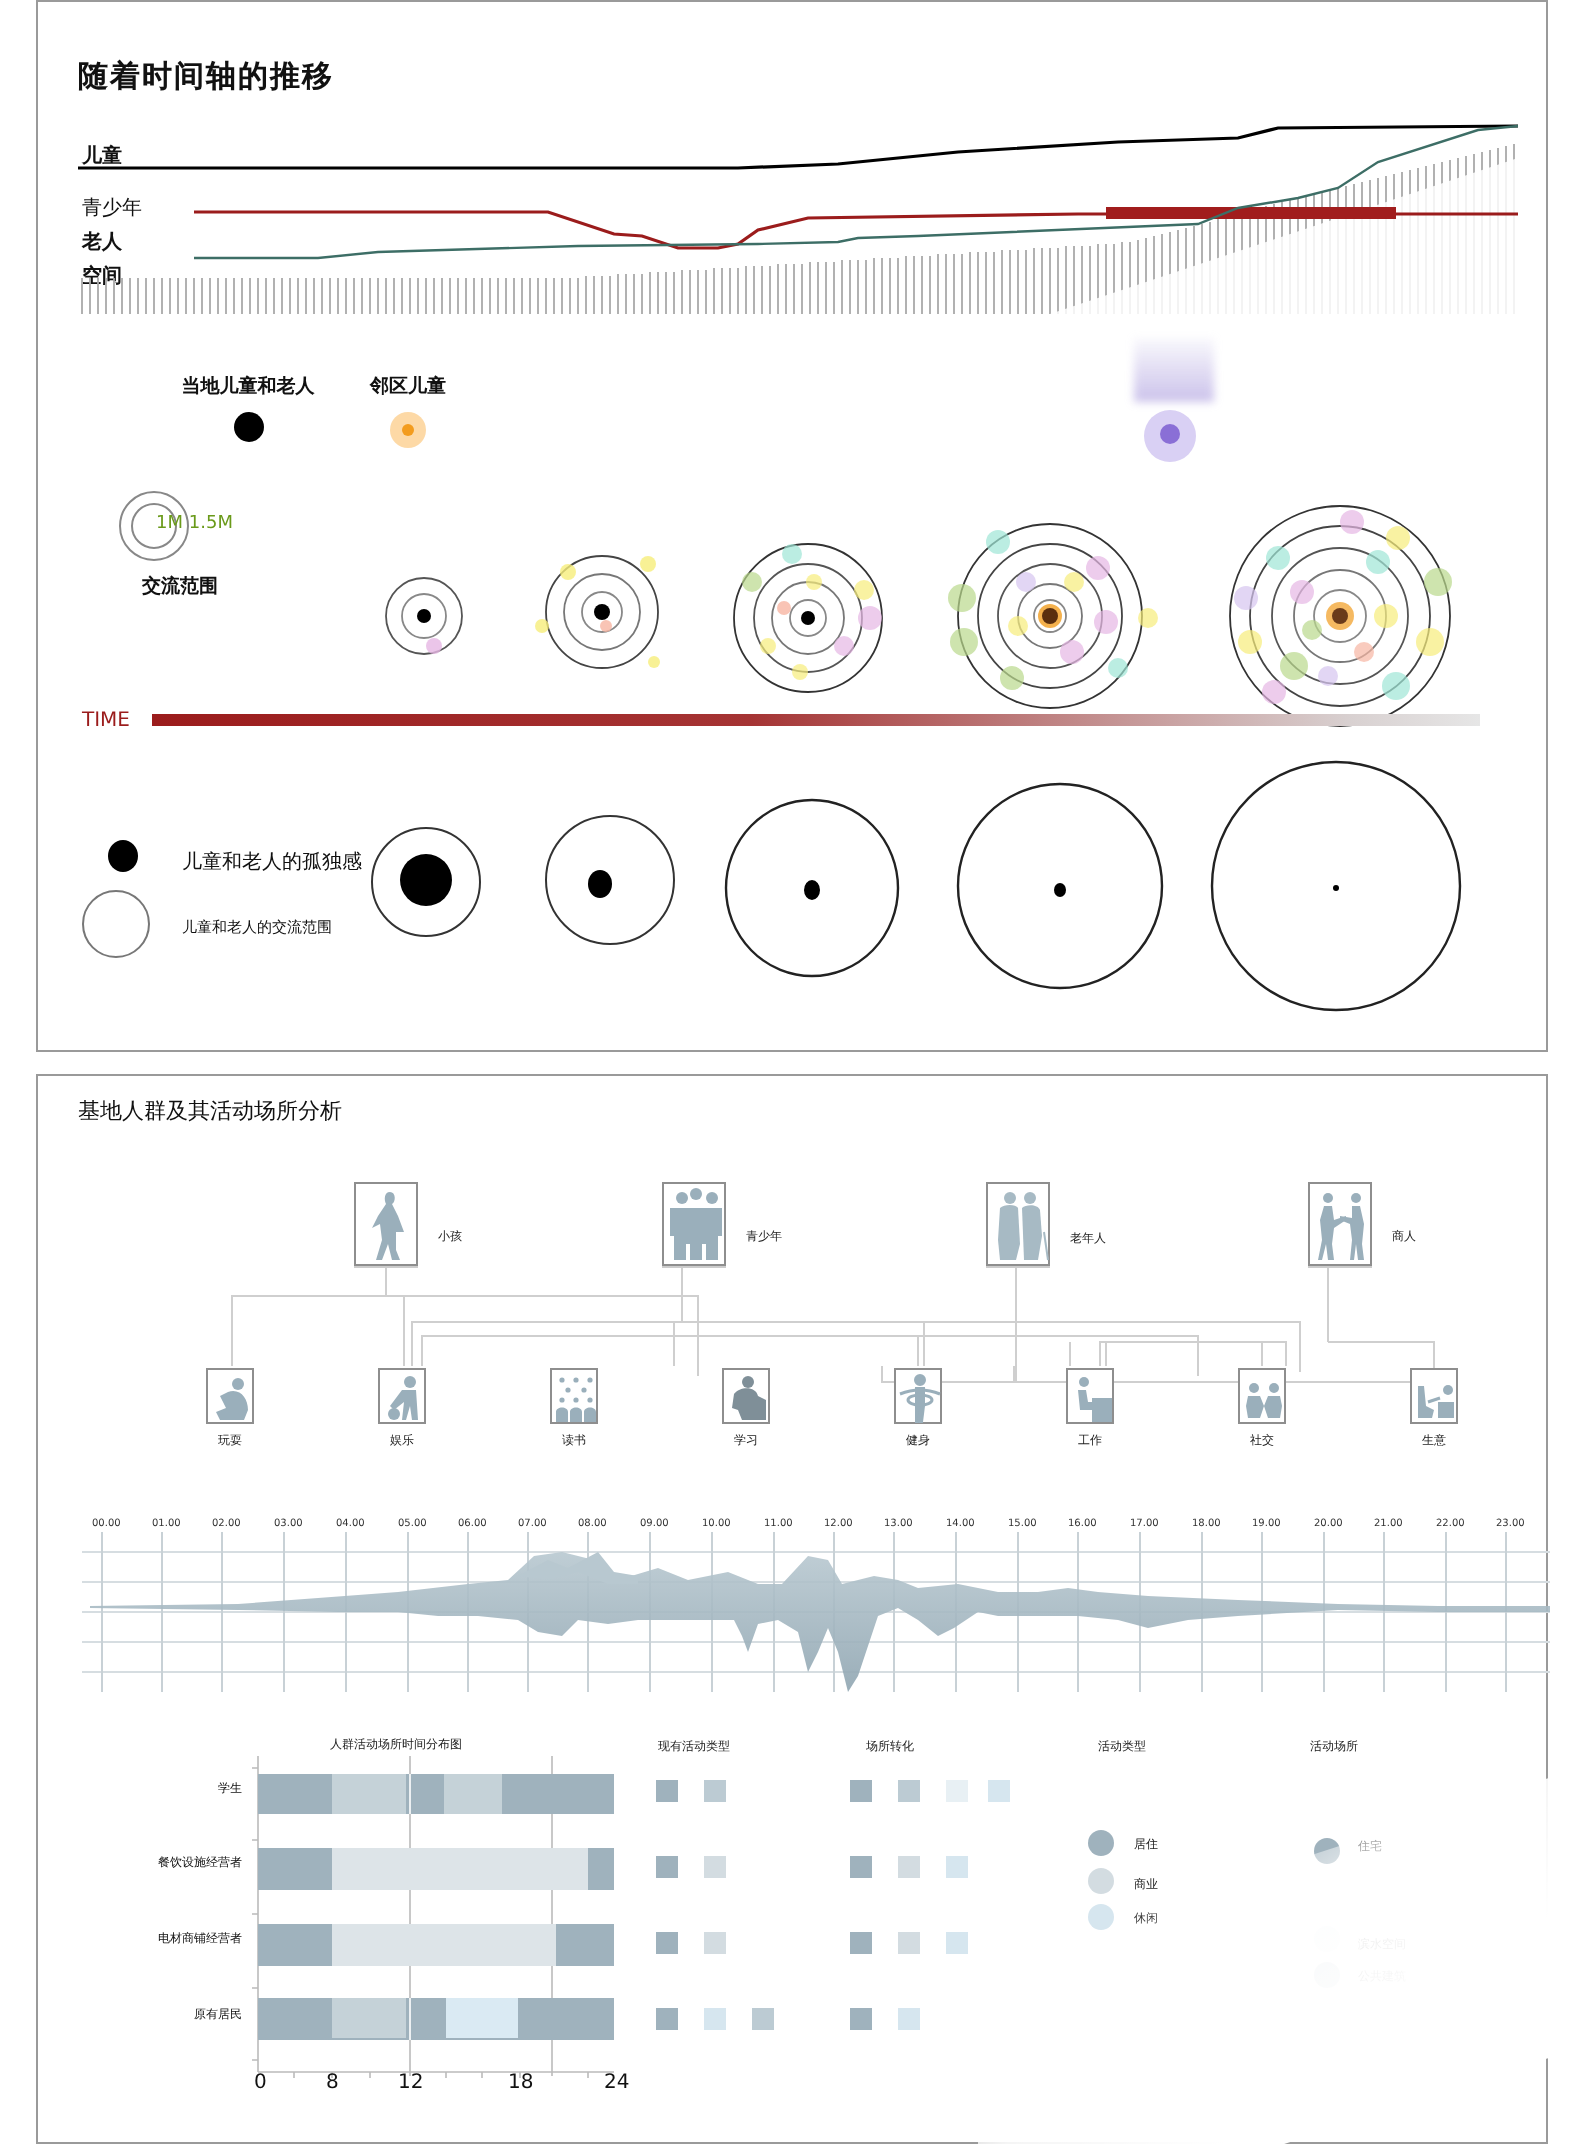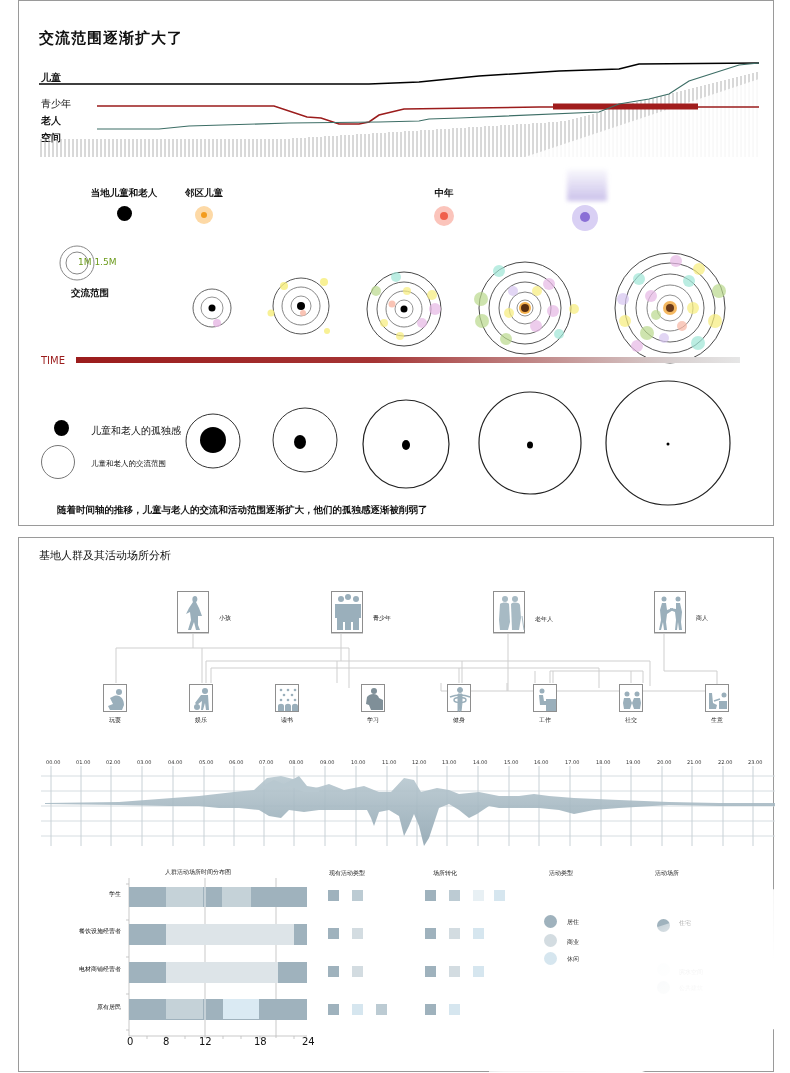--- a/index.html
+++ b/index.html
@@ -24,21 +24,21 @@
   .act-label { position: absolute; font-size: 6px; color: #222; text-align: center; width: 40px; }
   .hour { position: absolute; font-size: 5px; color: #333; }
   .sq { position: absolute; width: 11px; height: 11px; }
   .hexdot { position: absolute; width: 13px; height: 13px; border-radius: 50%; }
   .col-head { position: absolute; font-size: 6px; color: #222; }
 </style>
 </head>
 <body>
 
 <div id="panel1" class="panel">
-  <div class="abs title1">交流范围逐渐扩大了</div>
+  <div class="abs title1">随着时间轴的推移</div>
 
   <div class="abs lbl" style="left:22px;top:70px">儿童</div>
   <div class="abs lbl" style="left:22px;top:96px;font-weight:normal">青少年</div>
   <div class="abs lbl" style="left:22px;top:113px">老人</div>
   <div class="abs lbl" style="left:22px;top:130px">空间</div>
 
   <svg width="720" height="110" style="left:20px;top:58px">
     <defs>
       <linearGradient id="fadeR" x1="0" x2="1" y1="0" y2="0">
         <stop offset="0" stop-color="#bbb"></stop>
@@ -63,26 +63,20 @@
 
 
   <div class="legend-item" style="left:60px;top:186px">
     <div>当地儿童和老人</div>
     <div class="dot" style="width:15px;height:15px;background:#000"></div>
   </div>
   <div class="legend-item" style="left:140px;top:186px">
     <div>邻区儿童</div>
     <div class="dot" style="width:18px;height:18px;background:#fdd9a6">
         <div class="core" style="width:6px;height:6px;background:#f39c1e"></div>
-      </div>
-  </div>
-  <div class="legend-item" style="left:380px;top:186px">
-    <div>中年</div>
-    <div class="dot" style="width:20px;height:20px;background:#fbc4bb">
-        <div class="core" style="width:8px;height:8px;background:#f0604c"></div>
       </div>
   </div>
   <div class="abs" style="left:548px;top:168px;width:40px;height:32px;background:linear-gradient(180deg,rgba(200,195,230,0.1),rgba(140,120,210,0.45));filter:blur(2px)"></div>
   <div class="abs" style="left:553px;top:204px;width:26px;height:26px;border-radius:50%;background:#d9d0f4">
     <div style="position:absolute;left:8px;top:7px;width:10px;height:10px;border-radius:50%;background:#8a6fd6"></div>
   </div>
 
   <svg width="50" height="40" style="left:38px;top:244px">
     <circle cx="20" cy="18" r="17" fill="none" stroke="#888" stroke-width="1"></circle>
     <circle cx="20" cy="18" r="11" fill="none" stroke="#888" stroke-width="1"></circle>
@@ -191,21 +185,20 @@
     <ellipse cx="266" cy="59" rx="32" ry="32" fill="none" stroke="#333" stroke-width="1"></ellipse>
     <ellipse cx="261" cy="61" rx="6" ry="7" fill="#000"></ellipse>
     <ellipse cx="367" cy="63" rx="43" ry="44" fill="none" stroke="#222" stroke-width="1.2"></ellipse>
     <ellipse cx="367" cy="64" rx="4" ry="5" fill="#000"></ellipse>
     <ellipse cx="491" cy="62" rx="51" ry="51" fill="none" stroke="#222" stroke-width="1.2"></ellipse>
     <ellipse cx="491" cy="64" rx="3" ry="3.5" fill="#000"></ellipse>
     <ellipse cx="629" cy="62" rx="62" ry="62" fill="none" stroke="#222" stroke-width="1.2"></ellipse>
     <circle cx="629" cy="63" r="1.5" fill="#000"></circle>
   </svg>
 
-  <div class="abs caption" style="left:38px;top:503px">随着时间轴的推移，儿童与老人的交流和活动范围逐渐扩大，他们的孤独感逐渐被削弱了</div>
 </div>
 
 <div id="panel2" class="panel">
   <div class="abs title2">基地人群及其活动场所分析</div>
 
   <svg width="756" height="120" style="left:0;top:50px">
     <g fill="none" stroke="#cfcfcf" stroke-width="1">
       <path d="M174 44 V60 M322 44 V73 M489 44 V103 M645 44 V83"></path>
       <path d="M97 95 V60 H330 V100"></path>
       <path d="M183 95 V60"></path>

